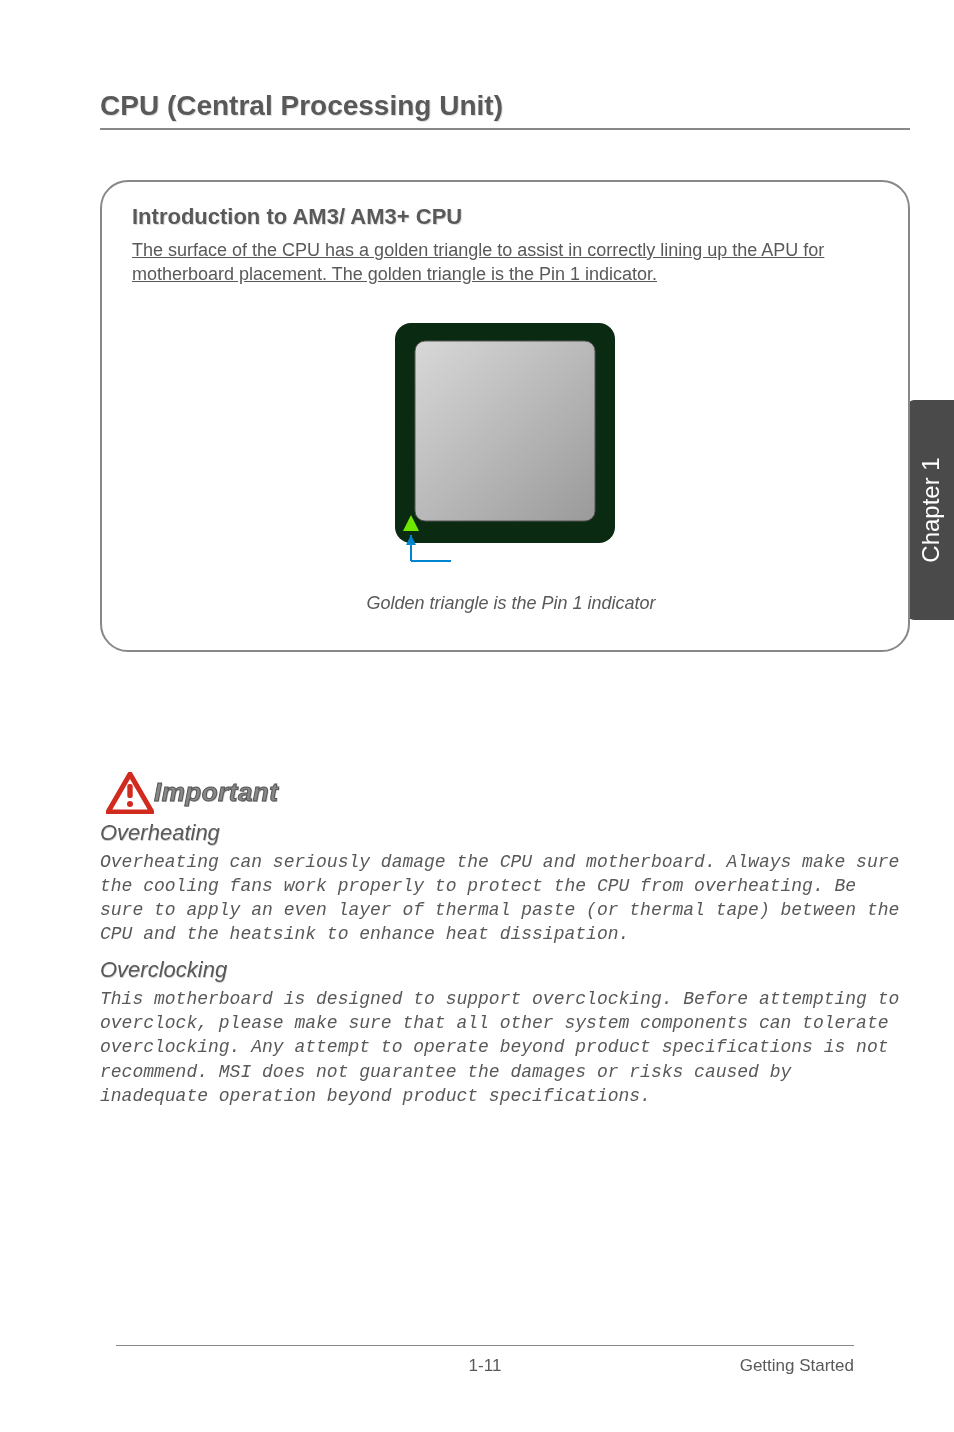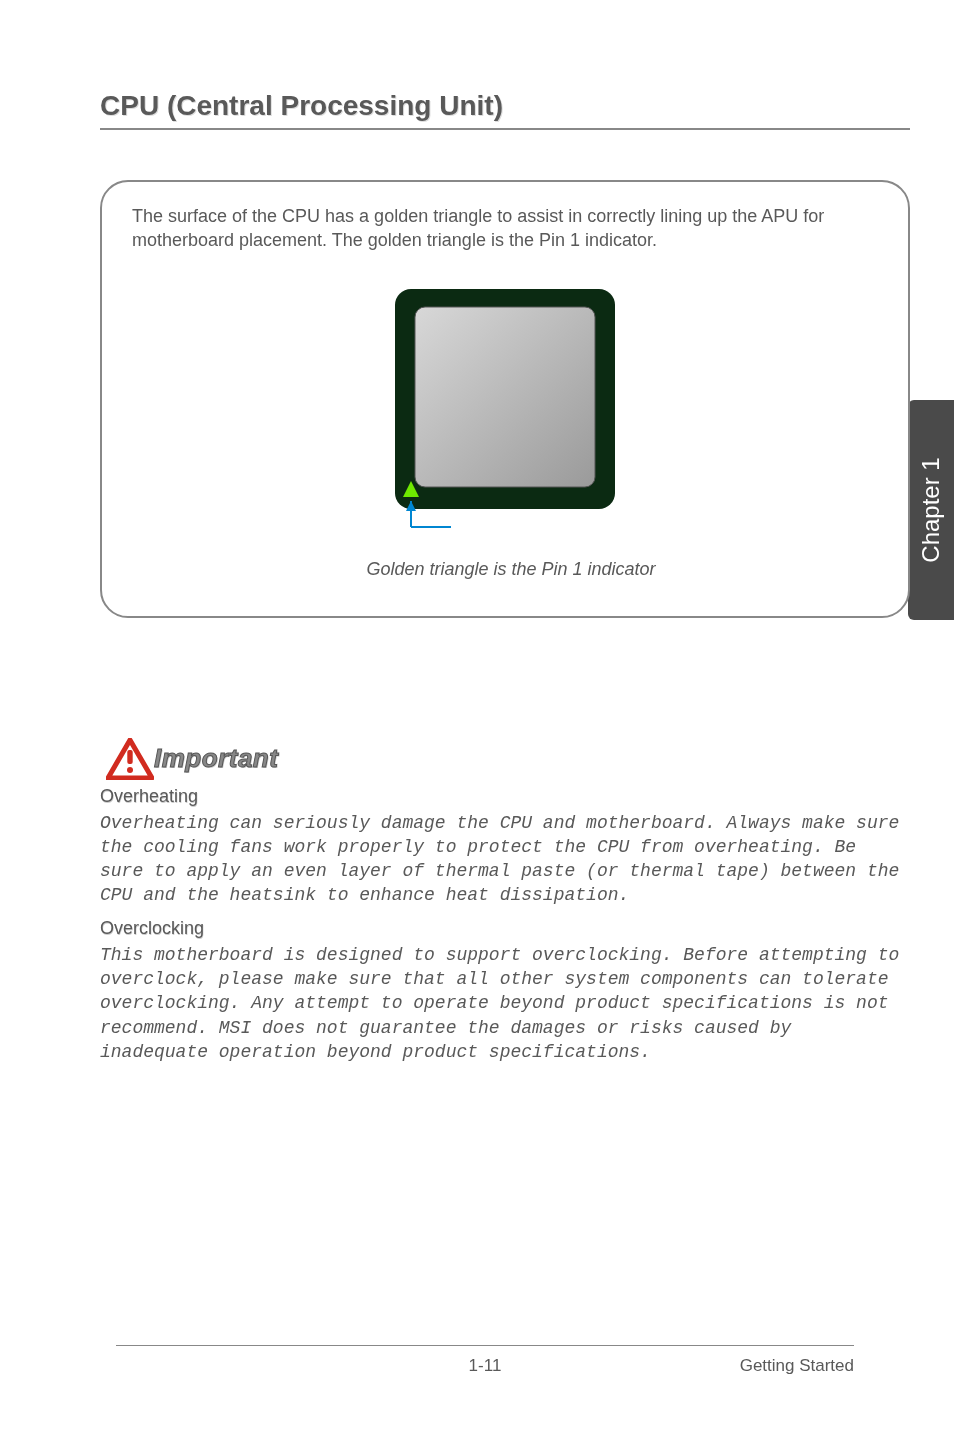--- a/index.html
+++ b/index.html
@@ -32,20 +32,21 @@
     font-size: 22px;
     font-weight: bold;
     color: #595959;
     margin-bottom: 8px;
     text-shadow: 1px 1px 0 #ddd;
   }
   .card-text {
     font-size: 18px;
     line-height: 1.35;
     color: #595959;
+    text-decoration: underline;
   }
   .cpu-wrap {
     text-align: center;
     margin-top: 36px;
   }
   .cpu-svg {
     display: inline-block;
   }
   .indicator-row {
     margin-top: 6px;
@@ -91,21 +92,22 @@
   .important-word {
     font-size: 26px;
     font-weight: bold;
     font-style: italic;
     color: #888;
     -webkit-text-stroke: 1px #555;
     text-shadow: 1px 1px 0 #ccc;
     letter-spacing: 0.5px;
   }
   .sub-heading {
-    font-size: 18px;
+    font-size: 22px;
+    font-style: italic;
     color: #595959;
     margin-top: 4px;
     margin-bottom: 4px;
     text-shadow: 0.5px 0.5px 0 #ccc;
   }
   .body-italic {
     font-size: 18px;
     font-style: italic;
     line-height: 1.35;
     color: #595959;
@@ -135,20 +137,21 @@
 
 <div class="side-tab">
   <span>Chapter 1</span>
 </div>
 
 <div class="page">
 
   <h1 class="main-heading">CPU (Central Processing Unit)</h1>
 
   <div class="card">
+    <div class="card-title">Introduction to AM3/ AM3+ CPU</div>
     <div class="card-text">The surface of the CPU has a golden triangle to assist in correctly lining up the APU for motherboard placement. The golden triangle is the Pin 1 indicator.</div>
 
     <div class="cpu-wrap">
       <svg class="cpu-svg" width="240" height="260" viewBox="0 0 240 260">
         <rect x="10" y="0" width="220" height="220" rx="16" ry="16" fill="#0b2a12"></rect>
         <defs>
           <linearGradient id="die" x1="0" y1="0" x2="1" y2="1">
             <stop offset="0%" stop-color="#d8d8d8"></stop>
             <stop offset="100%" stop-color="#9a9a9a"></stop>
           </linearGradient>

